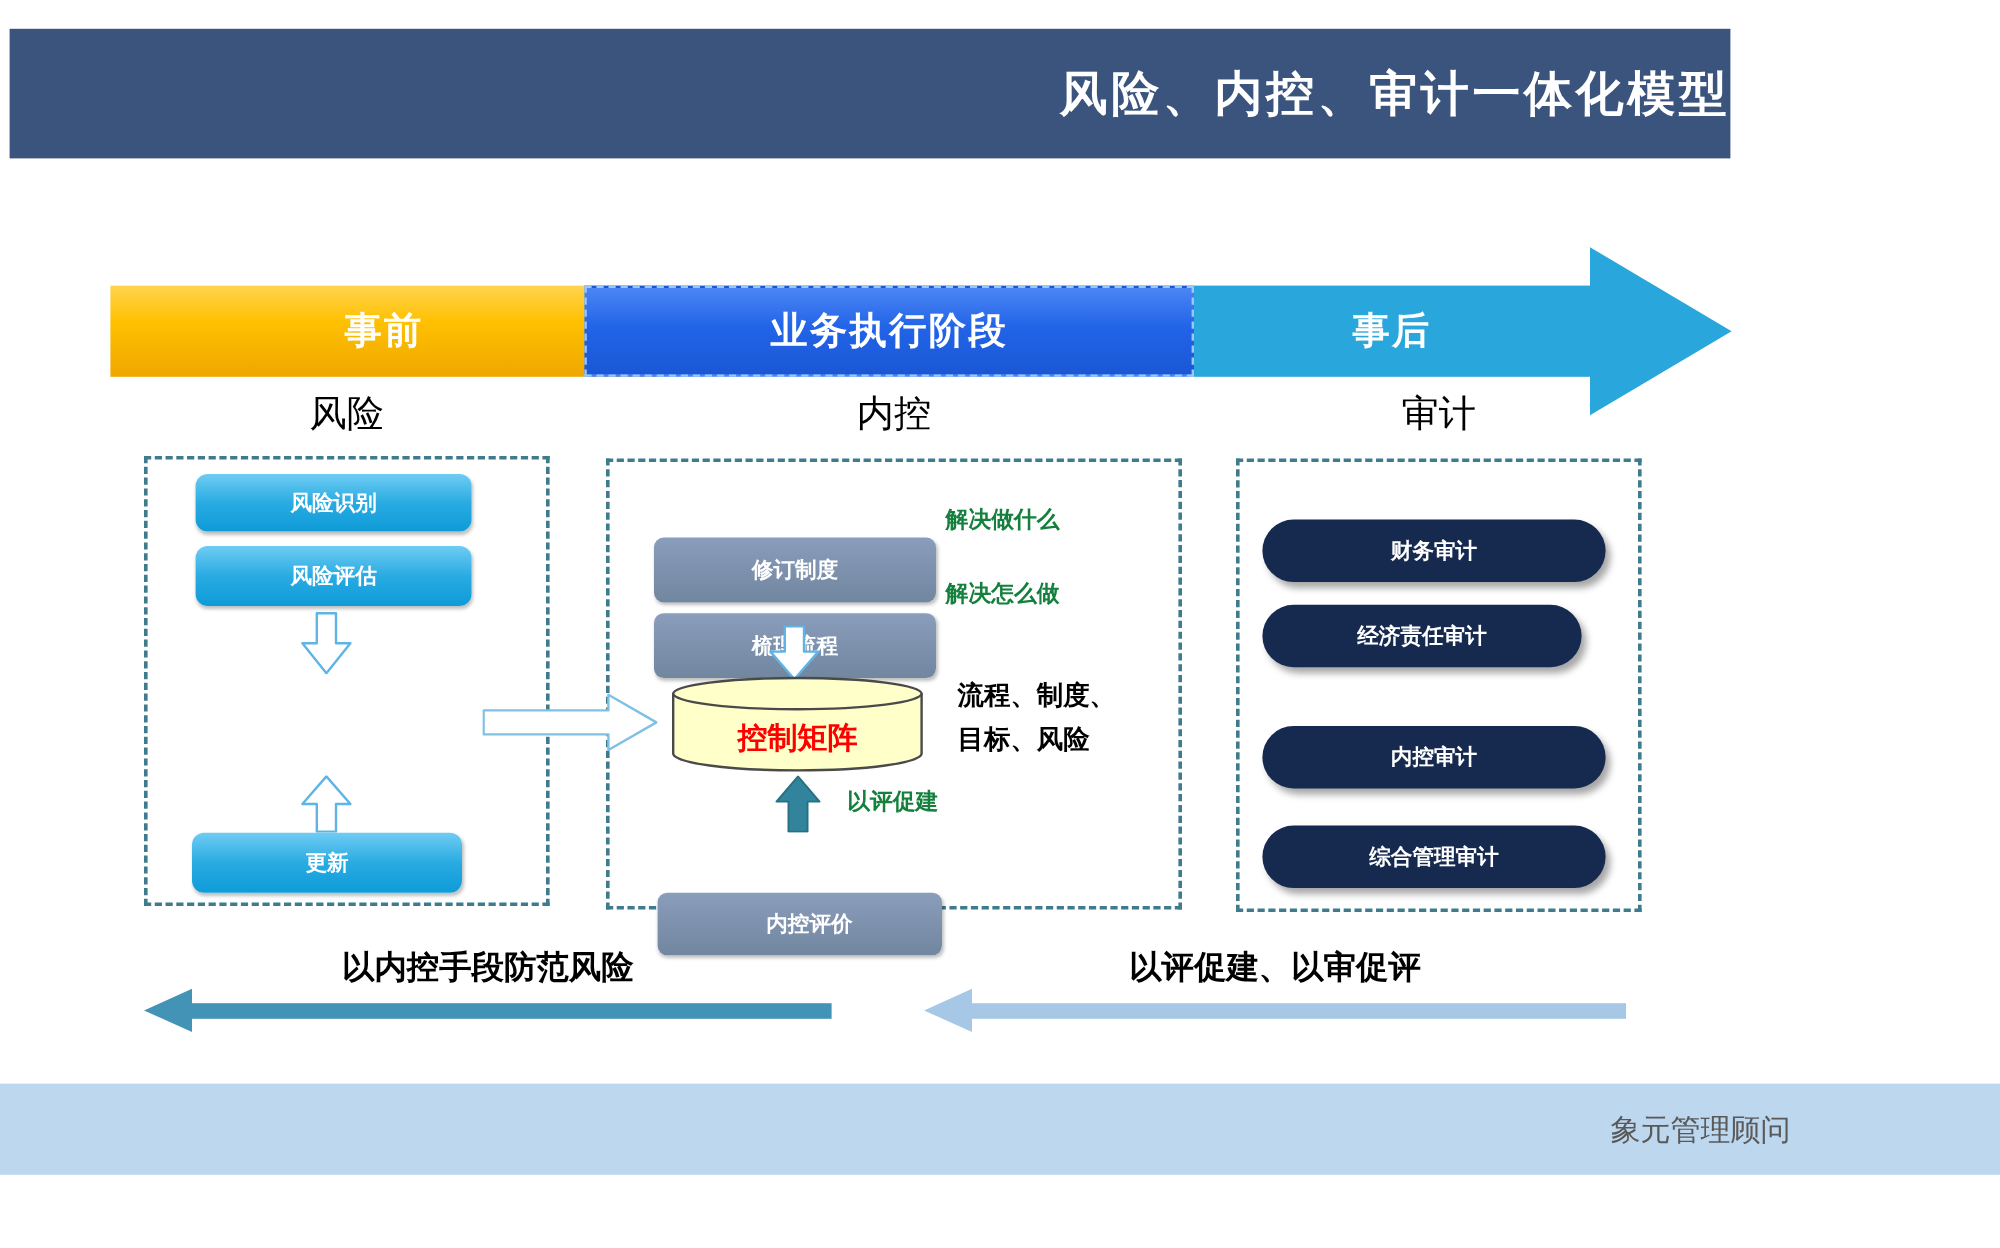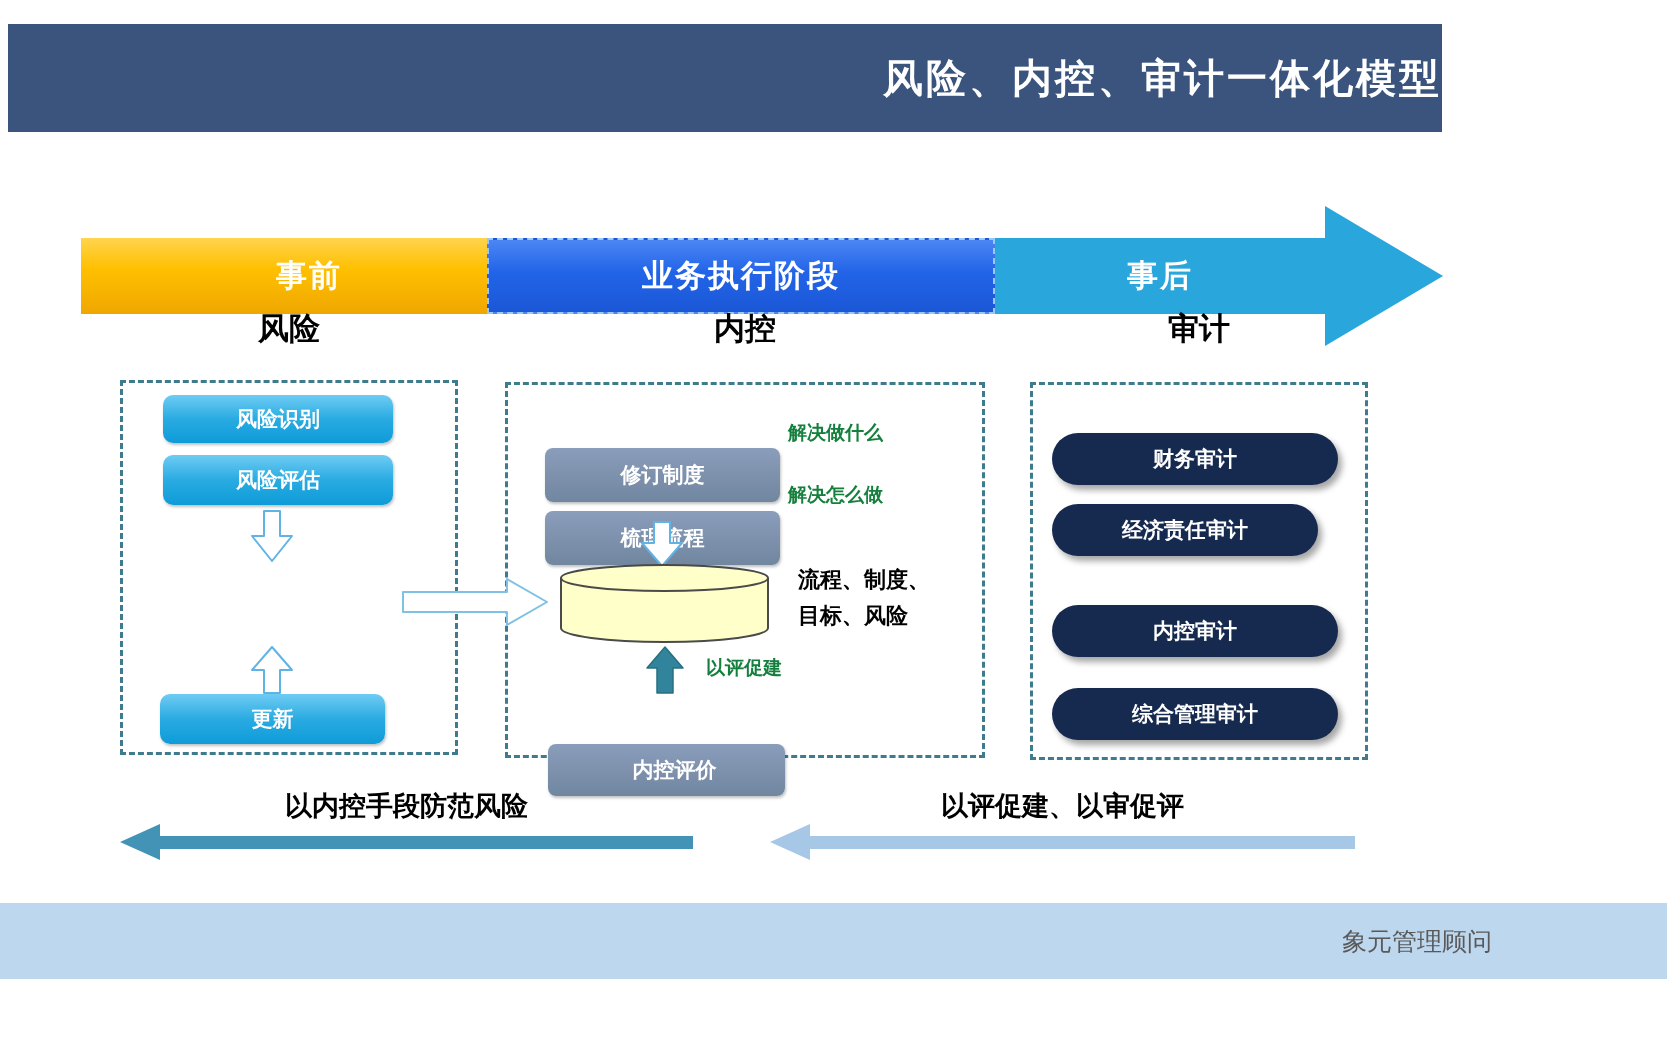--- a/index.html
+++ b/index.html
@@ -8,36 +8,36 @@
   .page { position:relative; width:1667px; height:1040px; background:#ffffff; overflow:hidden; }
   .abs { position:absolute; }
 
   
   .header { left:8px; top:24px; width:1434px; height:108px; background:#3A547D; display:flex; align-items:center; padding-left:72px;justify-content:flex-end; }
   .header h1 { color:#ffffff; font-size:40px; font-weight:bold; letter-spacing:3px; }
 
   
   .seg { top:238px; height:76px; display:flex; align-items:center; justify-content:center;
          color:#ffffff; font-size:31px; font-weight:bold; letter-spacing:2px; }
-  .seg1 { left:81px;  width:456px; background:linear-gradient(180deg,#FFD44F 0%,#FFC000 40%,#EFA700 100%); }
+  .seg1 { left:92px;  width:456px; background:linear-gradient(180deg,#FFD44F 0%,#FFC000 40%,#EFA700 100%); }
   .seg2 { left:487px; width:508px; background:linear-gradient(180deg,#4C86F4 0%,#2264E8 45%,#1A57D6 100%); border:2px dashed #9CC6F5; }
   .seg3 { left:995px; width:330px; background:#29A6DC; }
   .arrowhead { left:1325px; top:206px; width:0; height:0;
                border-top:70px solid transparent; border-bottom:70px solid transparent;
                border-left:118px solid #29A6DC; }
 
   
-  .col-label { top:308px; font-size:31px; font-weight:bold; color:#000; text-align:center; }
+  .col-label { top:324px; font-size:31px; font-weight:normal; color:#000; text-align:center; }
 
   
   .dash-box { border:3px dashed #3E7B8C; }
 
   
   .btn { display:flex; align-items:center; justify-content:center; color:#ffffff;
-         font-weight:bold; font-size:21px; border-radius:10px; text-align:center; }
+         font-weight:bold; font-size:18px; border-radius:10px; text-align:center; }
   .btn-cyan { background:linear-gradient(180deg,#6FCCF3 0%,#29ABE2 50%,#0E9BD8 100%);
               box-shadow:1px 2px 3px rgba(0,0,0,0.25); }
   .btn-gray { background:linear-gradient(180deg,#8A9DBB 0%,#71869F 100%);
               box-shadow:1px 2px 3px rgba(0,0,0,0.25); border-radius:8px;margin-top:48px; }
   .btn-navy { background:#16294F; border-radius:26px; box-shadow:4px 5px 6px rgba(0,0,0,0.35); }
 
   
   .cylinder { }
   .cyl-label { position:absolute; left:0; right:0; top:36px; text-align:center;
                color:#FF0000; font-weight:bold; font-size:25px; }
@@ -119,20 +119,21 @@
     <svg width="44" height="46" viewBox="0 0 44 46">
       <polygon points="14,1 30,1 30,22 42,22 22,45 2,22 14,22" fill="#ffffff" stroke="#5FB4E5" stroke-width="2" stroke-linejoin="round"></polygon>
     </svg>
   </div>
 
   <div class="abs cylinder" style="left:557px; top:562px; width:215px; height:84px;">
     <svg width="215" height="84" viewBox="0 0 215 84">
       <path d="M4,16 v50 a103.5,14 0 0 0 207,0 v-50" fill="#FFFFC9" stroke="#4a4a4a" stroke-width="2"></path>
       <ellipse cx="107.5" cy="16" rx="103.5" ry="13" fill="#FFFFC9" stroke="#4a4a4a" stroke-width="2"></ellipse>
     </svg>
+    <div class="cyl-label">控制矩阵</div>
   </div>
 
   <div class="abs note-small" style="left:798px; top:562px;">
     <div>流程、制度、</div>
     <div>目标、风险</div>
   </div>
 
   <div class="abs" style="left:645px; top:646px;">
     <svg width="40" height="48" viewBox="0 0 40 48">
       <polygon points="12,47 28,47 28,22 38,22 20,1 2,22 12,22" fill="#31849B" stroke="#26707F" stroke-width="1.5" stroke-linejoin="round"></polygon>

